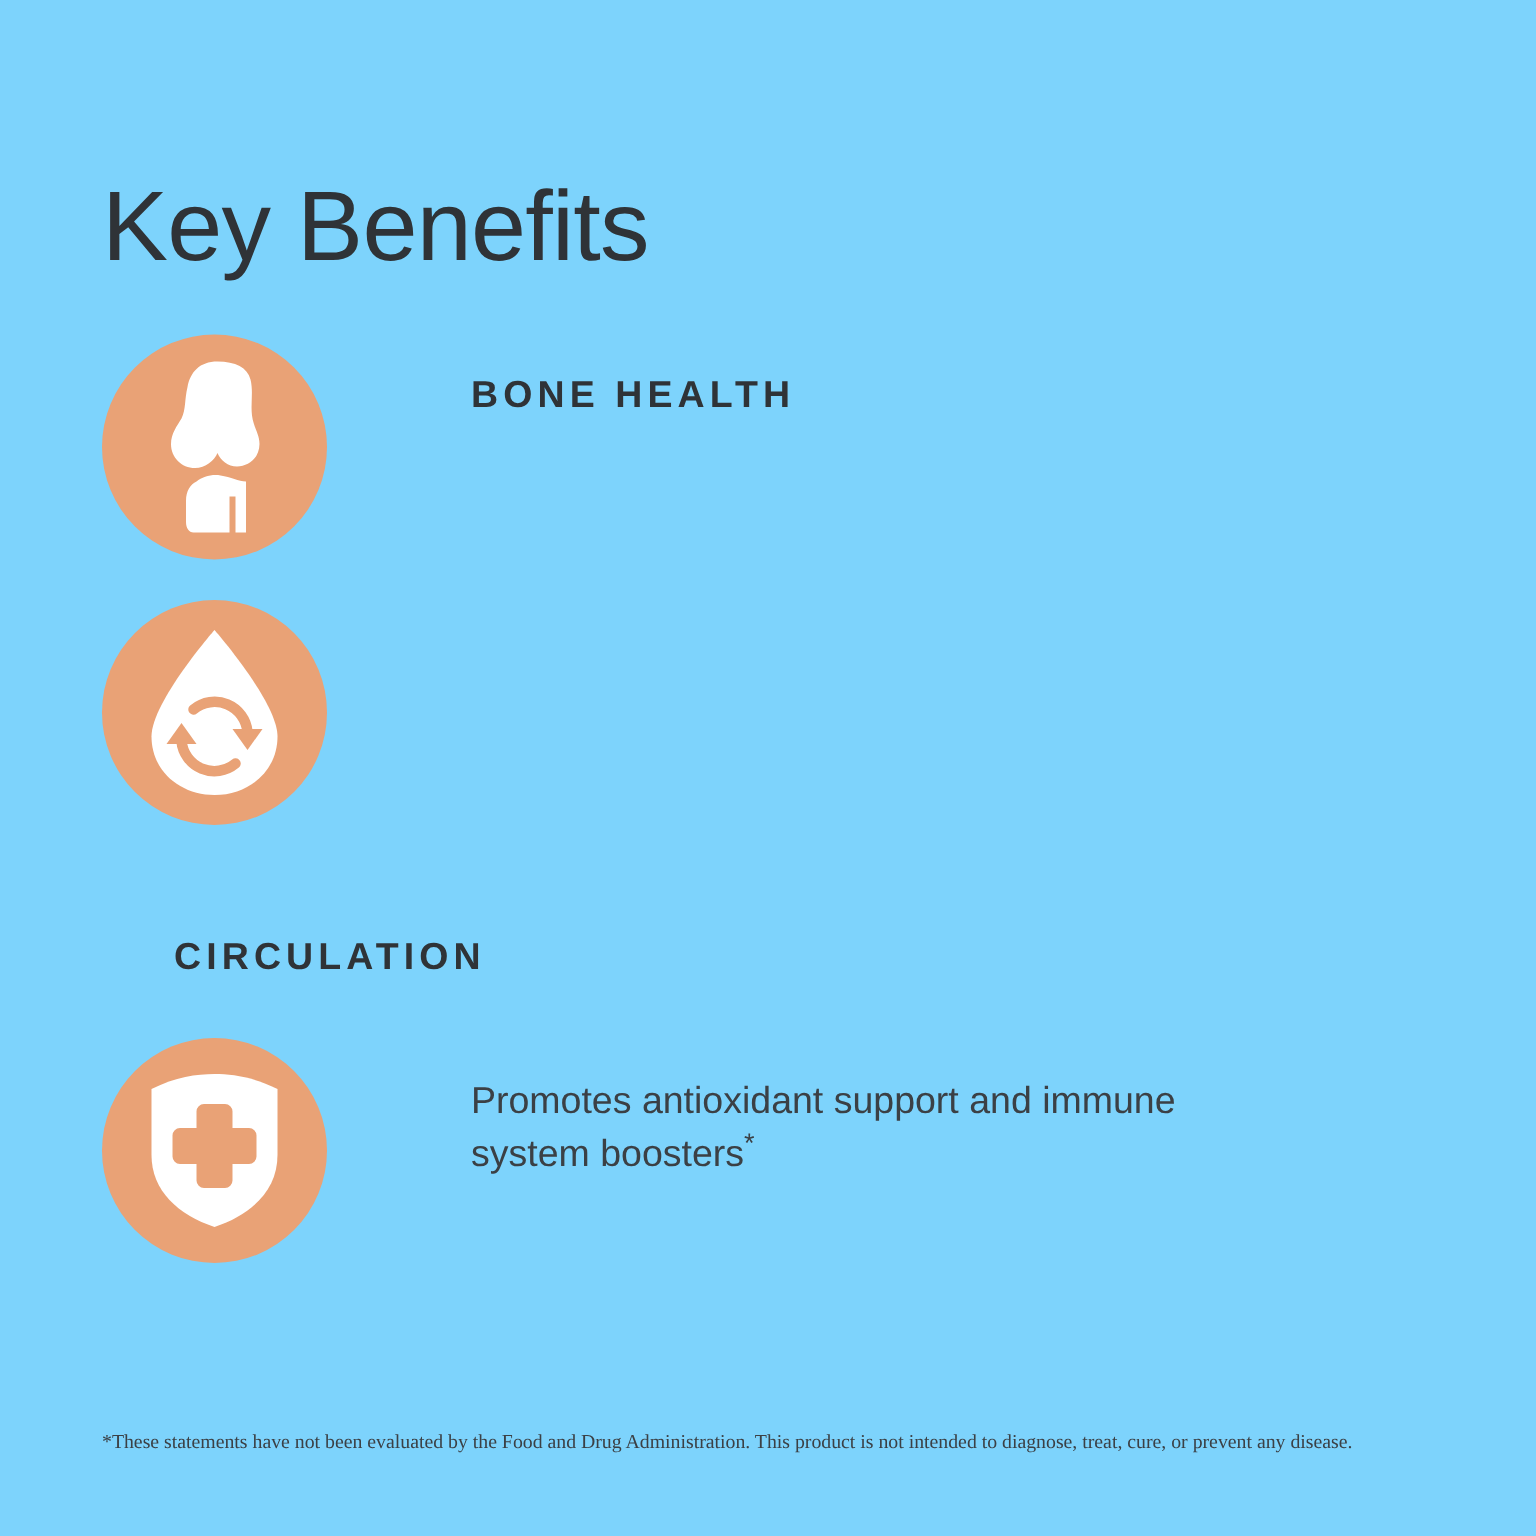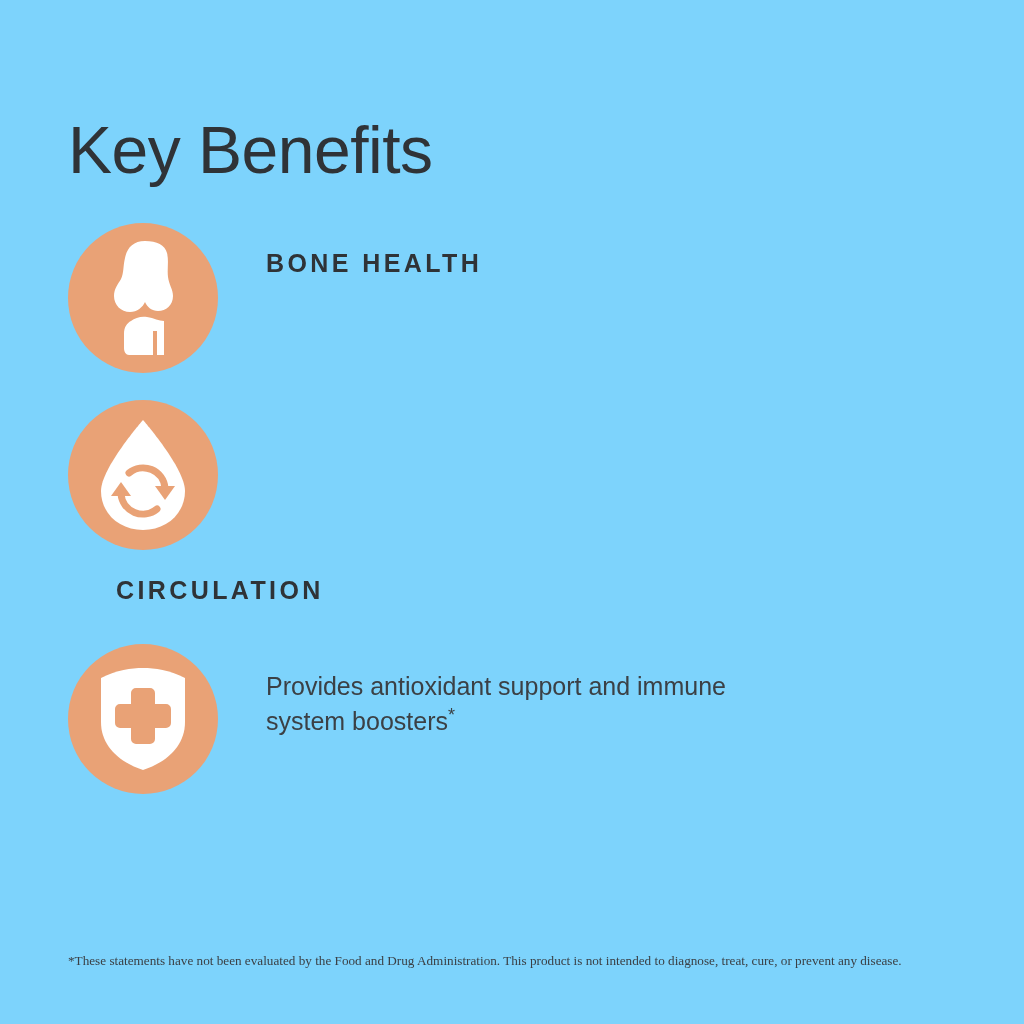--- a/index.html
+++ b/index.html
@@ -39,20 +39,21 @@
     position: absolute;
     left: 68px;
     top: 223px;
     width: 900px;
   }
   .benefit {
     position: relative;
     display: flex;
     align-items: flex-start;
     margin-bottom: 26px;
+    gap: 48px;
   }
   .icon-circle {
     flex: 0 0 auto;
     width: 150px;
     height: 150px;
     border-radius: 50%;
     background: #e9a276;
     display: flex;
     align-items: center;
     justify-content: center;
@@ -190,21 +191,21 @@
                    L64 40 L75 40 A5 5 0 0 1 80 45
                    L80 59 A5 5 0 0 1 75 64
                    L64 64 L64 75 A5 5 0 0 1 59 80
                    L45 80 A5 5 0 0 1 40 75
                    L40 64 L29 64 A5 5 0 0 1 24 59
                    L24 45 A5 5 0 0 1 29 40
                    L40 40 L40 29 A5 5 0 0 1 45 24 Z"></path>
         </svg>
       </div>
       <div class="benefit-text">
-        <p class="benefit-desc"><span>Provides antioxidant support and immune system boosters</span><span class="star">*</span></p>
+        <p class="benefit-desc"><span>Promotes antioxidant support and immune system boosters</span><span class="star">*</span></p>
       </div>
     </div>
 
   </div>
 
   <div class="disclaimer">*These statements have not been evaluated by the Food and Drug Administration. This product is not intended to diagnose, treat, cure, or prevent any disease.</div>
 
 </div>
 
 </body></html>

